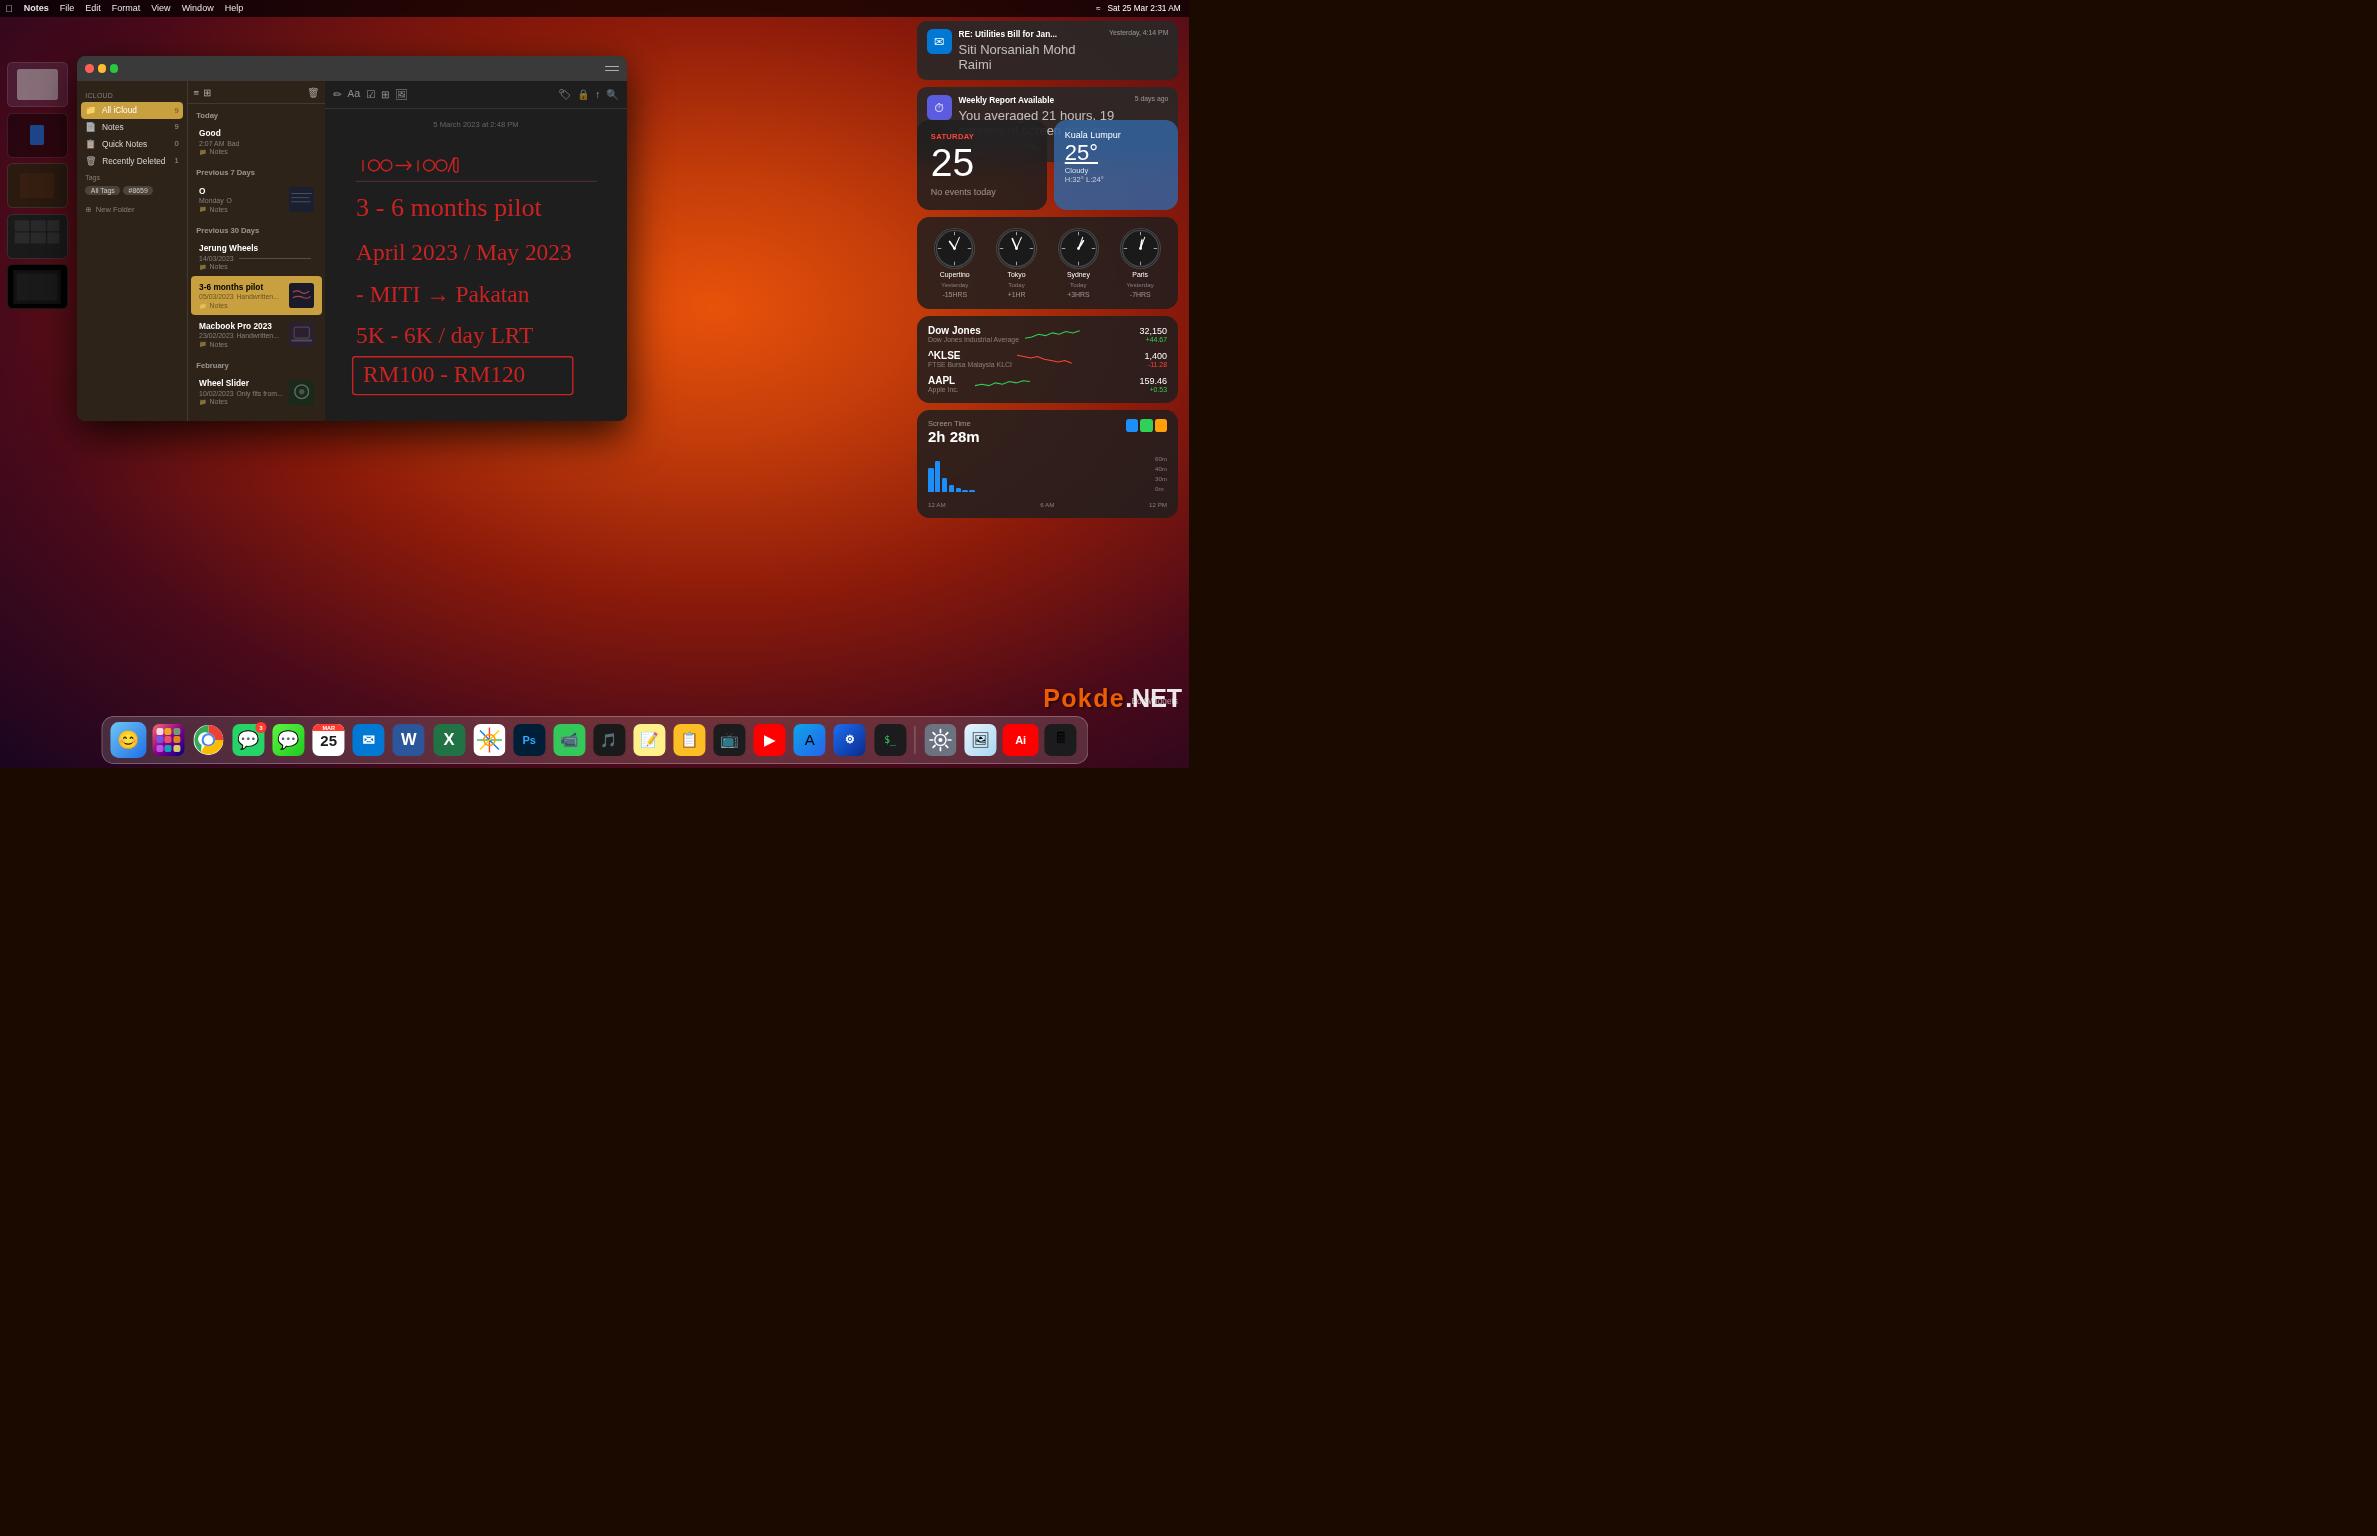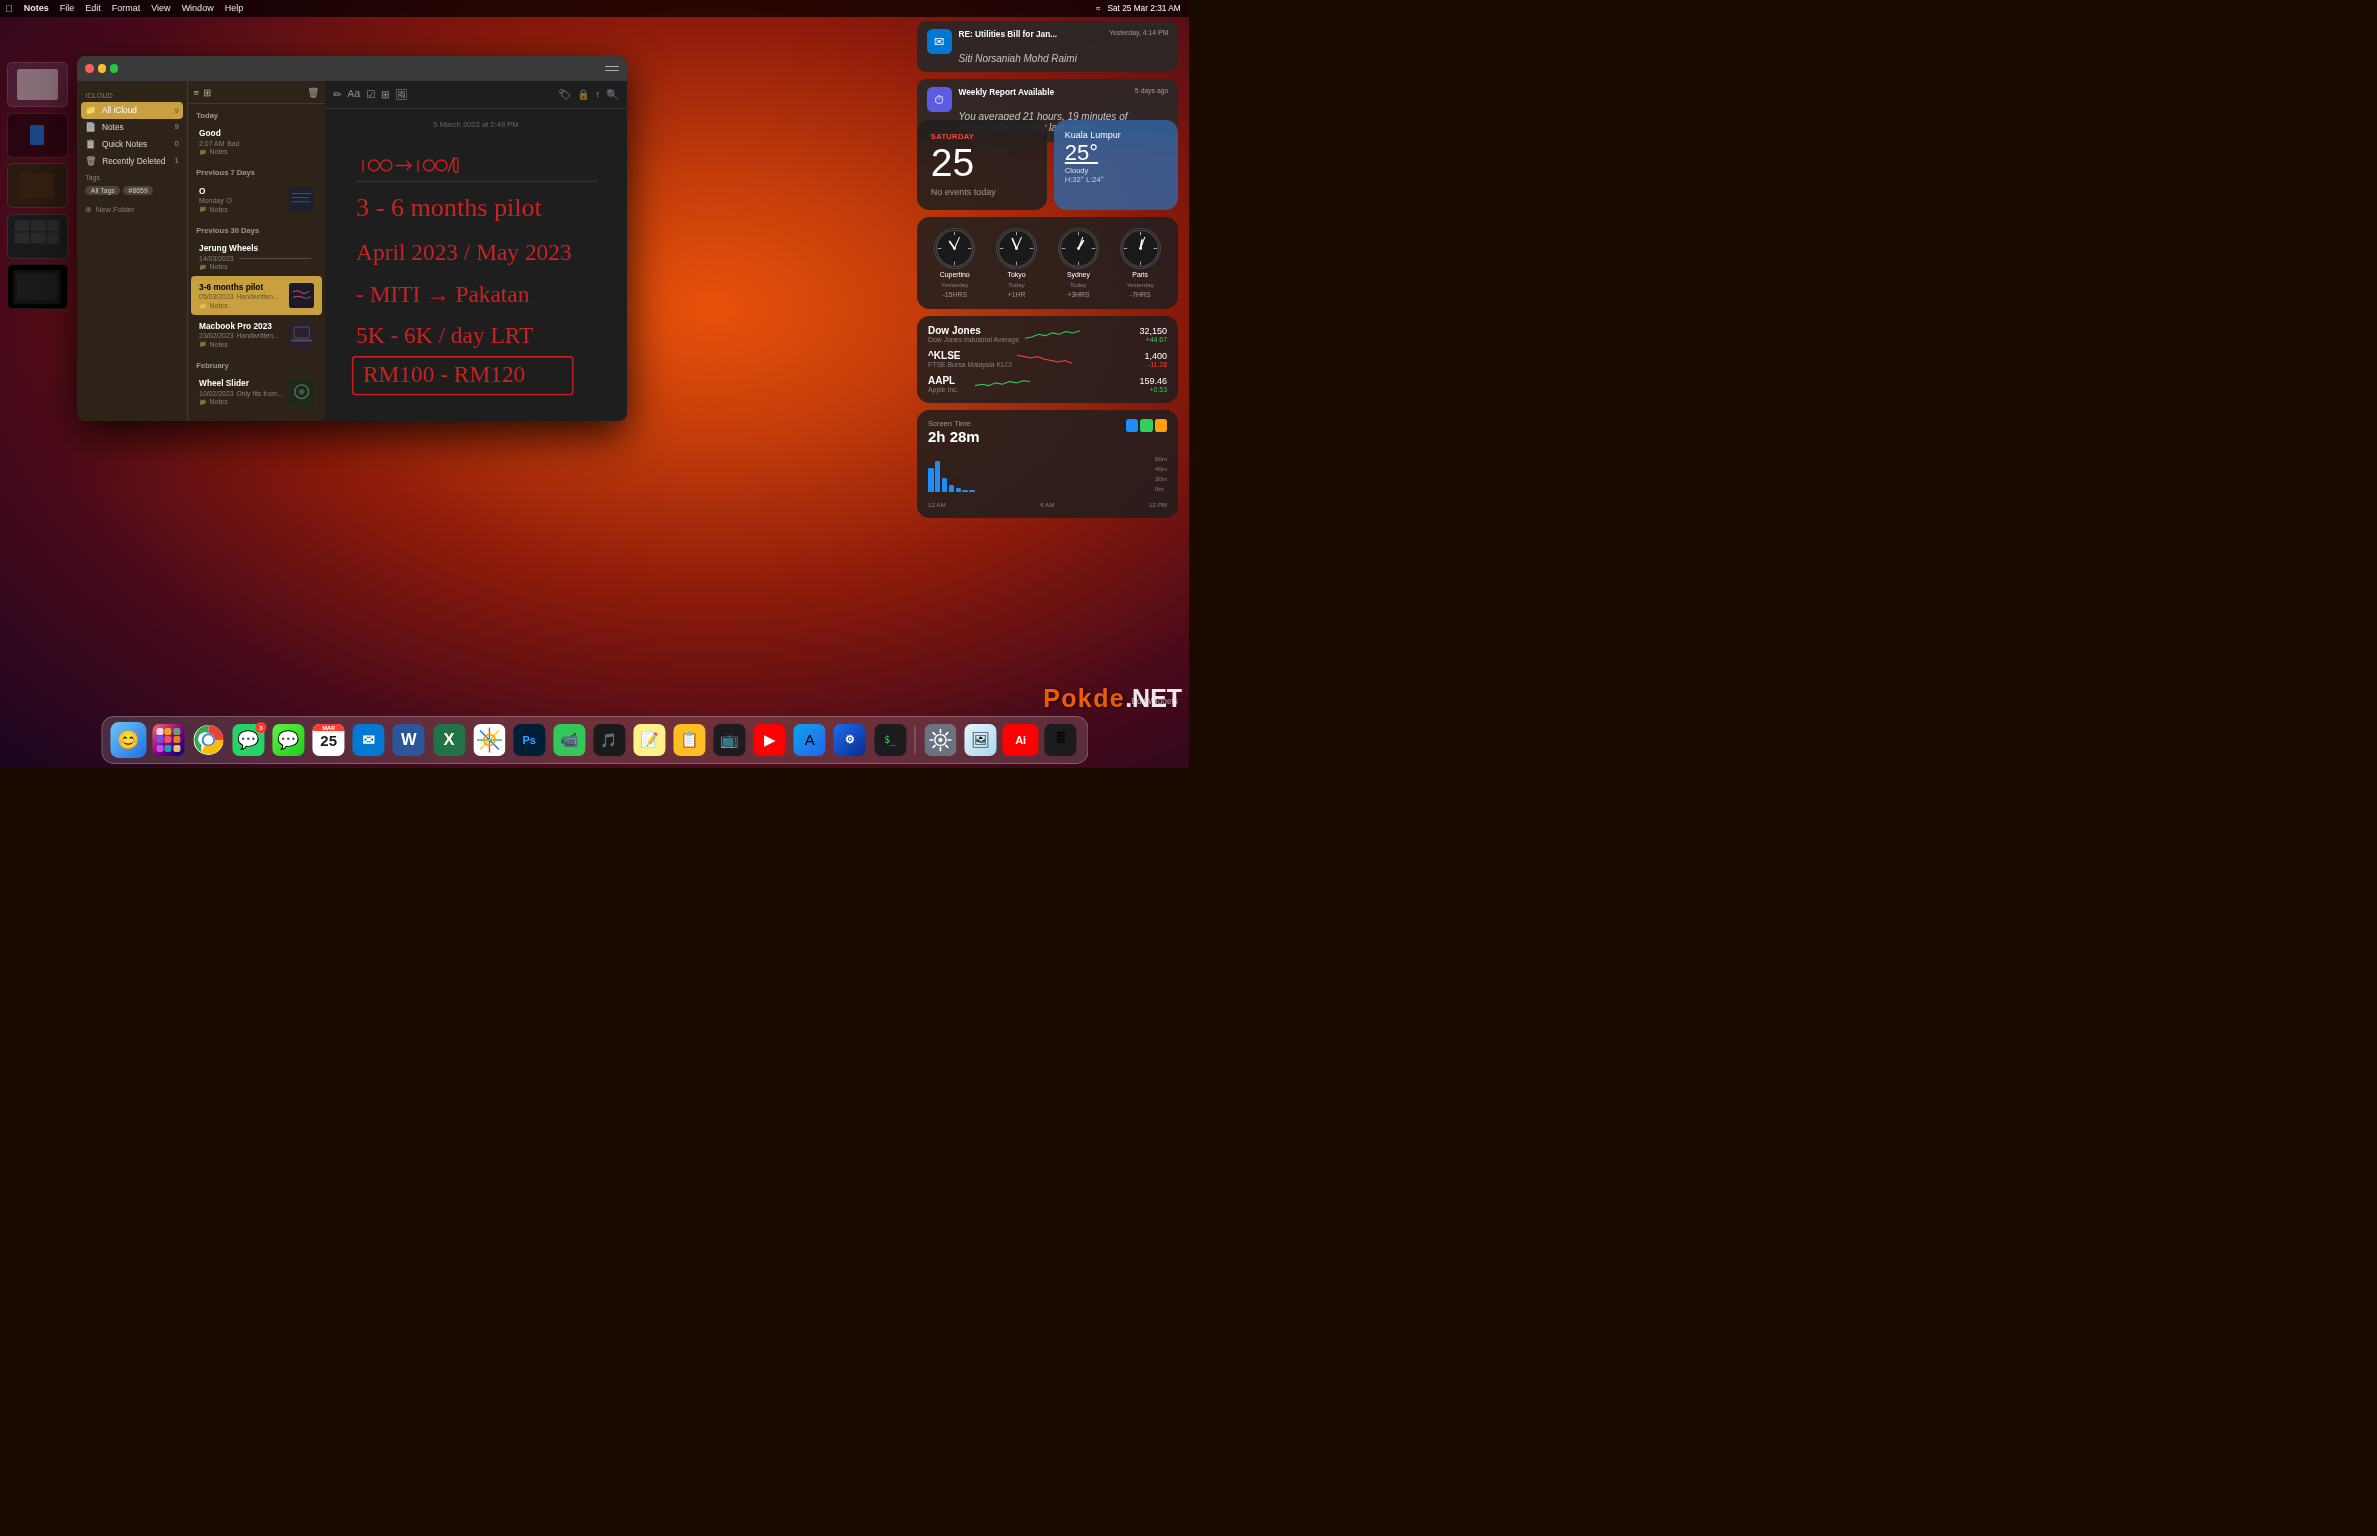--- a/index.html
+++ b/index.html
@@ -80,21 +80,21 @@
       flex-shrink: 0;
       display: flex;
       align-items: center;
       justify-content: center;
       font-size: 12.4px;
     }
     .notif-icon.outlook { background: #0078d4; color: white; }
     .notif-icon.screentime { background: #5c5ce0; color: white; }
     .notif-content { flex: 1; }
     .notif-title { font-size: 8.3px; font-weight: 600; color: white; }
-    .notif-subtitle { font-size: 10px; color: rgba(255,255,255,0.7); margin-top: 14px; font-style: italic; }
+    .notif-subtitle { font-size: 13px; color: rgba(255,255,255,0.7); margin-top: 3px; }
     .notif-time { font-size: 6.9px; color: rgba(255,255,255,0.5); margin-left: auto; white-space: nowrap; }
 
     
     .widget-grid {
       position: absolute;
       top: 120px;
       right: 11px;
       width: 261px;
       display: flex;
       flex-direction: column;

